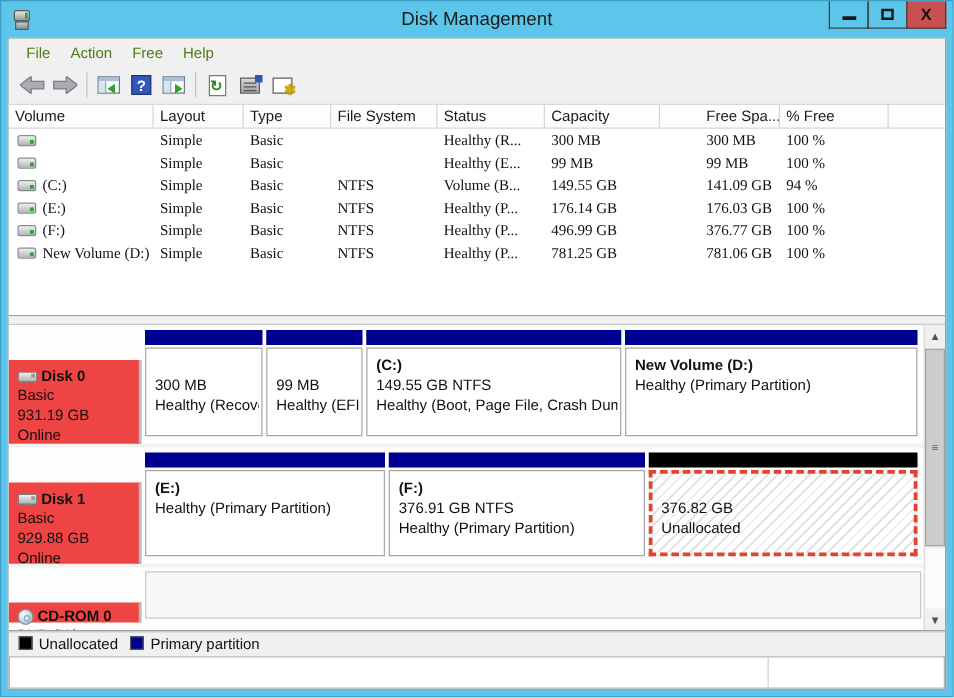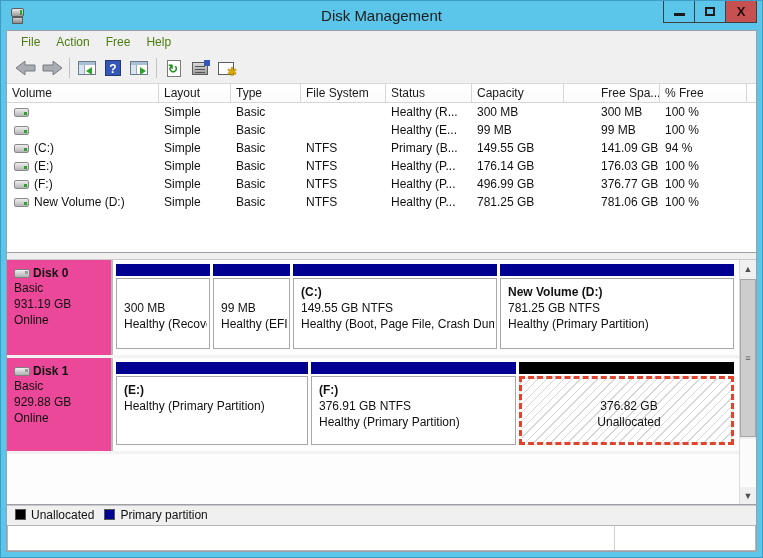--- a/index.html
+++ b/index.html
@@ -41,53 +41,52 @@
   .page-ico .rot { position:absolute; left:0px; top:1px; font-size:12px; color:#1f8f1f; font-weight:bold; }
   .prop-ico { position:relative; width:16px; height:13px; background:linear-gradient(#d9d9d9,#9e9e9e); border:1px solid #5c5c5c; }
   .prop-ico i { position:absolute; left:2px; width:10px; height:1px; background:#555; }
   .prop-ico .fold { position:absolute; right:-3px; top:-3px; width:6px; height:6px; background:#3456b8; }
   .gear-ico { position:relative; width:16px; height:13px; background:#fff; border:1px solid #5c5c5c; }
   .gear-ico .g { position:absolute; right:-4px; bottom:-4px; color:#d8a800; font-size:12px; line-height:1; text-shadow:0 0 1px #7a5c00; }
   
   .listpane { height:169px; background:#fff; border-bottom:1px solid #9aa0a6; flex:none; overflow:hidden; }
   .vt-header { display:flex; height:19px; background:linear-gradient(#ffffff,#fbfbfc); border-bottom:1px solid #d6d6d6; }
   .vt-hcell { font-size:12px; color:#1a1a1a; line-height:18px; padding-left:5px; border-right:1px solid #d6d6d6; overflow:hidden; white-space:nowrap; }
-  .vt-row { display:flex; height:18px; }
+  .vt-row { display:flex; height:18px;font-family:Liberation Serif, serif; }
   .vt-cell { font-size:12px; color:#111; line-height:18px; padding-left:5px; overflow:hidden; white-space:nowrap; }
-  .c-vol{width:152px; flex:none; display:flex; align-items:center;text-align:center;}
+  .c-vol{width:116px; flex:none; display:flex; align-items:center;text-align:center;}
   .c-layout{width:72px; flex:none;} .c-type{width:70px; flex:none;}
   .c-fs{width:85px; flex:none;} .c-status{width:86px; flex:none;}
   .c-cap{width:92px; flex:none;} .c-free{width:64px; flex:none;margin-left:32px;}
   .c-pct{width:87px; flex:none;} .c-fill{flex:1;}
   .drive-ico { width:15px; height:9px; flex:none; margin:0 5px 0 2px; background:linear-gradient(#efefef,#b5b5b5); border:1px solid #8a8a8a; border-radius:2px; position:relative; }
   .drive-ico::after { content:""; position:absolute; right:1px; bottom:1px; width:3px; height:3px; background:#2fa12f; }
   
   .splitter { height:7px; background:#f0f0f0; border-bottom:1px solid #c9c9c9; flex:none; }
   
   .graphpane { height:245px; background:#fdfdfd; position:relative; flex:none; border-bottom:1px solid #9aa0a6; }
   .graph-rows { position:absolute; left:0; top:0; right:17px; bottom:0; overflow:hidden; }
   .disk-row { display:flex; border-bottom:3px solid #f2f2f2; }
   .disk-row.d0 { height:98px; } .disk-row.d1 { height:96px; } .disk-row.cd { height:44px; border-bottom:none; }
-  .disk-label { width:106px; flex:none; background:#ec4899; border-right:2px solid #b9b9b9; padding:6px 4px 4px 7px; }
+  .disk-label { width:106px; flex:none; background:#ef4444; border-right:2px solid #b9b9b9; padding:6px 4px 4px 7px;margin-top:28px; }
   .disk-label .dl-name { font-size:12px; font-weight:bold; color:#111; display:flex; align-items:center; }
   .disk-label .dl-line { font-size:12px; color:#111; line-height:16px; }
   .hdd-ico { width:16px; height:9px; margin-right:3px; background:linear-gradient(#efefef,#b0b0b0); border:1px solid #7f7f7f; border-radius:2px; position:relative; flex:none; }
   .hdd-ico::after { content:""; position:absolute; right:1px; top:1px; width:3px; height:3px; background:#9a9a9a; }
   .cd-ico { width:13px; height:13px; margin-right:3px; border-radius:50%; background:radial-gradient(circle at 35% 35%, #ffffff, #b9cede 60%, #8fa8bc); border:1px solid #7f8f9c; position:relative; flex:none; }
   .cd-ico::after { content:""; position:absolute; left:4px; top:4px; width:3px; height:3px; border-radius:50%; background:#e8eef3; border:1px solid #8fa8bc; }
   .part-area { flex:1; display:flex; padding:4px 2px 6px 3px; }
   .partition { display:flex; flex-direction:column; margin-right:3px; }
   .p-bar { height:12px; flex:none; }
   .p-box { flex:1; margin-top:2px; border:1px solid #a8a8a8; background:#fff; padding:5px 2px 0 7px; overflow:hidden; }
   .p-line { font-size:12px; line-height:16px; white-space:nowrap; overflow:hidden; color:#111; }
   .p-name { font-weight:bold; min-height:16px; }
   .partition.unalloc .p-box {
     border:3px dashed #e0432e; margin-top:2px; padding-top:19px;
     background:repeating-linear-gradient(135deg, #ffffff 0 5px, #d6d6d6 5px 6px);
-    text-align:center;
   }
   .cd-track { flex:1; margin:3px 2px 3px 3px; border:1px solid #c9c9c9; background:#f7f7f7; }
   
   .vscroll { position:absolute; right:0; top:0; bottom:0; width:17px; background:#f0f0f0; border-left:1px solid #dadada; display:flex; flex-direction:column; }
   .vs-btn { height:17px; flex:none; display:flex; align-items:center; justify-content:center; font-size:9px; color:#505050; background:#f0f0f0; }
   .vs-thumb { height:158px; margin:2px 0; background:#cdcdcd; border:1px solid #a6a6a6; display:flex; align-items:center; justify-content:center; color:#606060; font-size:9px; letter-spacing:0; }
   .vs-track-rest { flex:1; background:#fbfbfb; }
   
   .legendbar { height:18px; background:#f0f0f0; border-top:1px solid #c9c9c9; display:flex; align-items:center; padding-left:8px; flex:none; }
   .legend-item { display:flex; align-items:center; margin-right:10px; }
@@ -223,21 +222,21 @@
         <div class="vt-cell c-pct">100 %</div>
       </div>
       <div class="vt-row">
         <div class="vt-cell c-vol">
             <span class="drive-ico"></span>
             <span>(C:)</span>
           </div>
         <div class="vt-cell c-layout">Simple</div>
         <div class="vt-cell c-type">Basic</div>
         <div class="vt-cell c-fs">NTFS</div>
-        <div class="vt-cell c-status">Primary (B...</div>
+        <div class="vt-cell c-status">Volume (B...</div>
         <div class="vt-cell c-cap">149.55 GB</div>
         <div class="vt-cell c-free">141.09 GB</div>
         <div class="vt-cell c-pct">94 %</div>
       </div>
       <div class="vt-row">
         <div class="vt-cell c-vol">
             <span class="drive-ico"></span>
             <span>(E:)</span>
           </div>
         <div class="vt-cell c-layout">Simple</div>
@@ -313,21 +312,20 @@
               <div class="p-box">
                 <div class="p-line p-name">(C:)</div>
                 <div class="p-line">149.55 GB NTFS</div>
                 <div class="p-line">Healthy (Boot, Page File, Crash Dump, Primary Partition)</div>
               </div>
             </div>
             <div class="partition" style="flex:1;">
               <div class="p-bar" style="background-color: rgb(0, 0, 144);"></div>
               <div class="p-box">
                 <div class="p-line p-name">New Volume  (D:)</div>
-                <div class="p-line">781.25 GB NTFS</div>
                 <div class="p-line">Healthy (Primary Partition)</div>
               </div>
             </div>
           </div>
         </div>
 
         <div class="disk-row d1">
           <div class="disk-label">
             <div class="dl-name">
                 <span class="hdd-ico"></span>
@@ -356,20 +354,30 @@
             <div class="partition unalloc" style="flex:1;">
               <div class="p-bar" style="background-color: rgb(0, 0, 0);"></div>
               <div class="p-box">
                 <div class="p-line">376.82 GB</div>
                 <div class="p-line">Unallocated</div>
               </div>
             </div>
           </div>
         </div>
 
+        <div class="disk-row cd">
+          <div class="disk-label" style="padding-top:4px;">
+            <div class="dl-name">
+                <span class="cd-ico"></span>
+                <span>CD-ROM 0</span>
+              </div>
+            <div class="dl-line">DVD (H:)</div>
+          </div>
+          <div class="cd-track"></div>
+        </div>
 
       </div>
 
       <div class="vscroll">
         <div class="vs-btn">▲</div>
         <div class="vs-thumb">≡</div>
         <div class="vs-track-rest"></div>
         <div class="vs-btn">▼</div>
       </div>
     </div>

